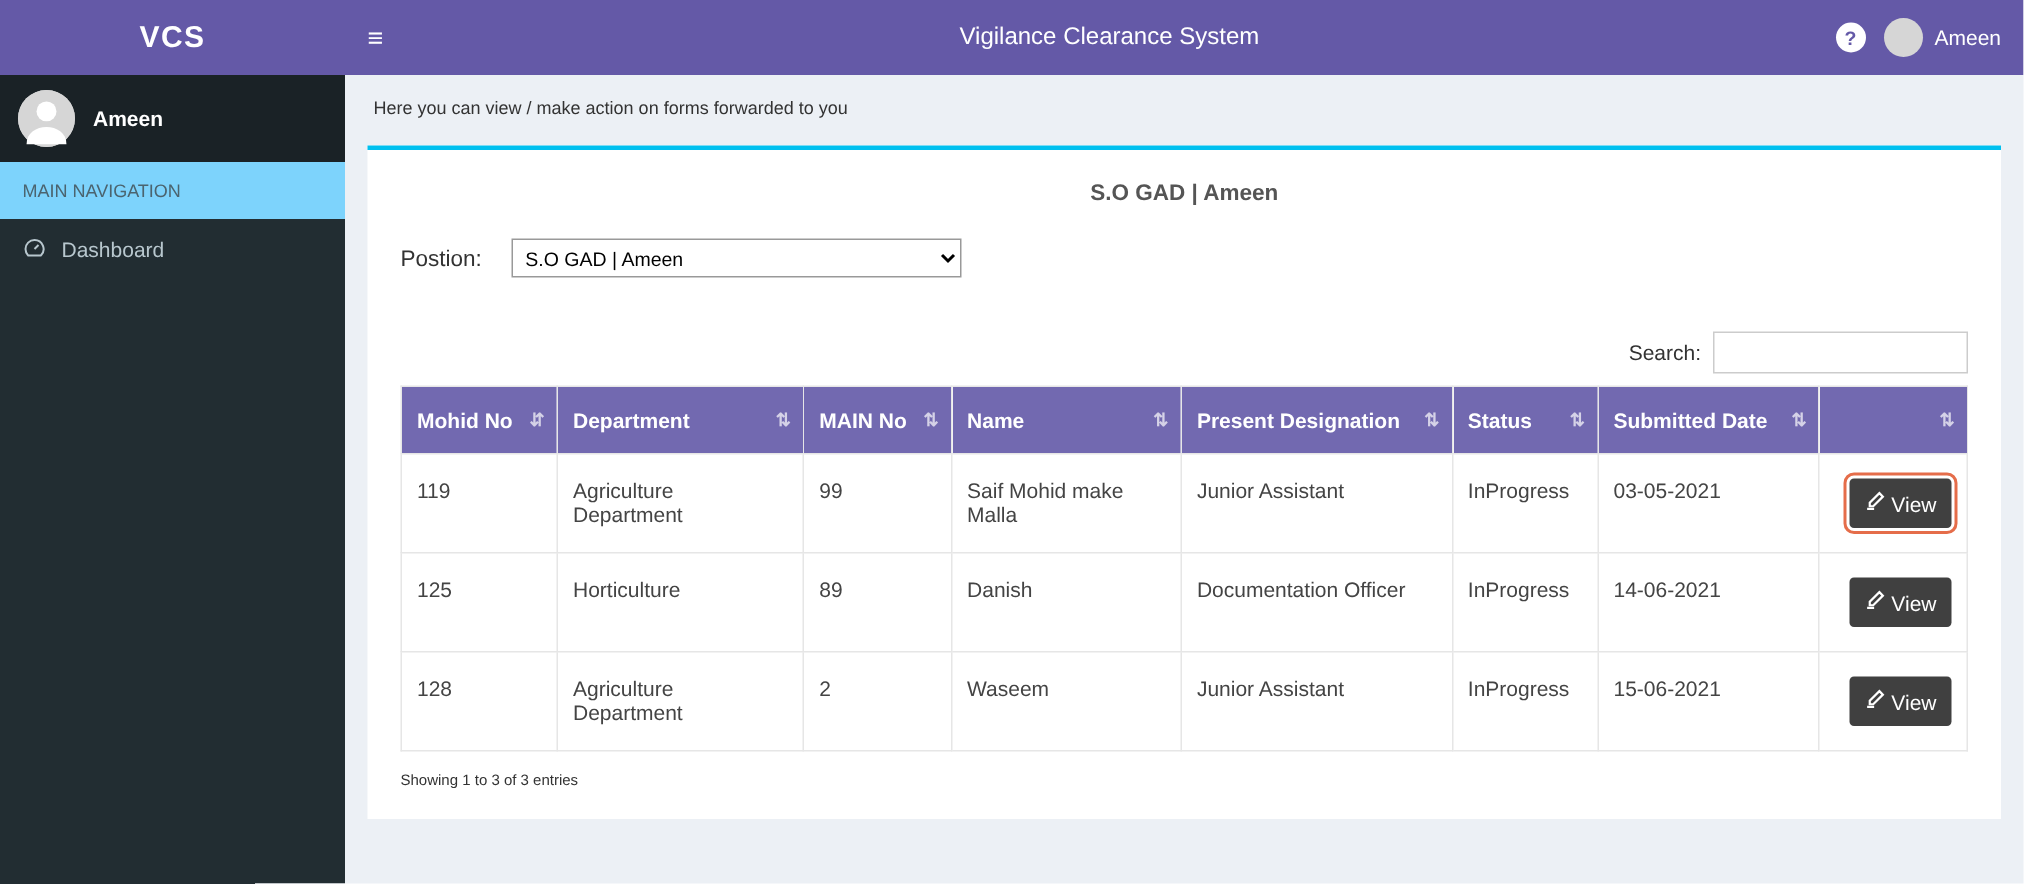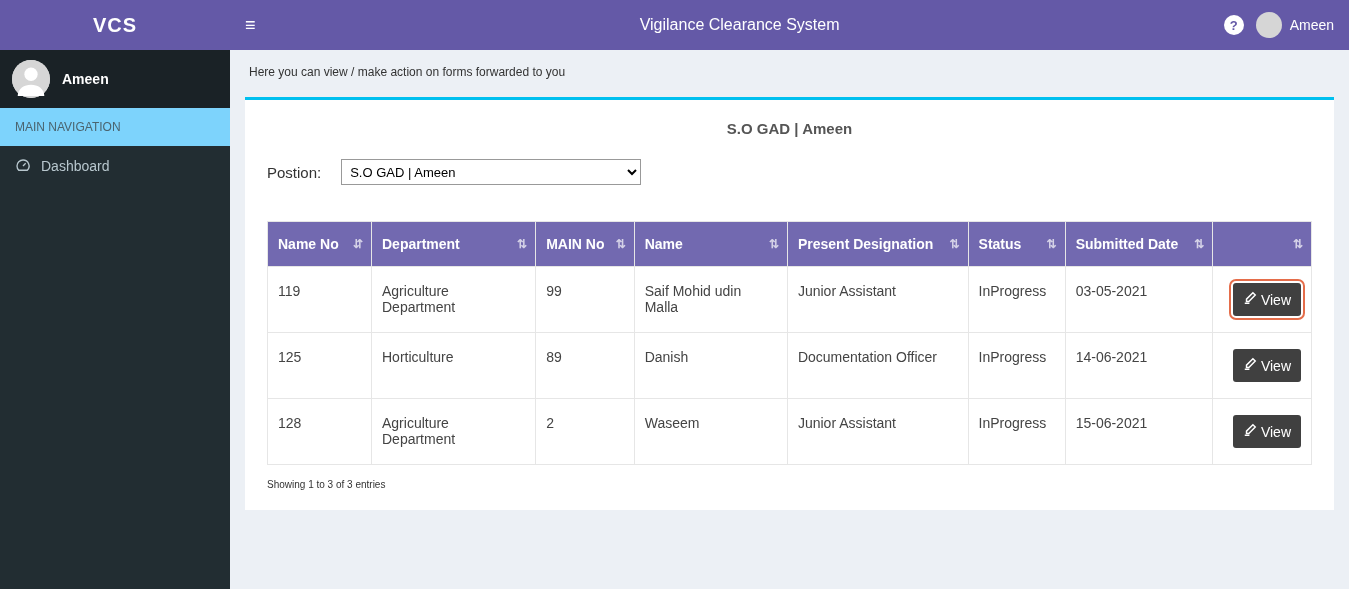--- a/index.html
+++ b/index.html
@@ -103,40 +103,44 @@
       <div class="card">
         <div class="card-title">S.O GAD | Ameen</div>
 
         <div class="position-row">
           <span>Postion:</span>
           <select>
             <option>S.O GAD | Ameen</option>
           </select>
         </div>
 
+        <div class="search-row">
+          <span>Search:</span>
+          <input type="text" style="">
+        </div>
 
         <table class="data">
           <thead>
             <tr>
-              <th style="width:95px;"><span>Name No</span><span class="sort">⇵</span></th>
+              <th style="width:95px;"><span>Mohid No</span><span class="sort">⇵</span></th>
               <th style="width:150px;"><span>Department</span><span class="sort">⇅</span></th>
               <th style="width:90px;"><span>MAIN No</span><span class="sort">⇅</span></th>
               <th style="width:140px;"><span>Name</span><span class="sort">⇅</span></th>
               <th style="width:165px;"><span>Present Designation</span><span class="sort">⇅</span></th>
               <th style="width:80px;"><span>Status</span><span class="sort">⇅</span></th>
               <th style="width:135px;"><span>Submitted Date</span><span class="sort">⇅</span></th>
               <th style="width:90px;"><span></span><span class="sort">⇅</span></th>
             </tr>
           </thead>
           <tbody>
             <tr>
               <td>119</td>
               <td>Agriculture Department</td>
               <td>99</td>
-              <td>Saif Mohid udin Malla</td>
+              <td>Saif Mohid make Malla</td>
               <td>Junior Assistant</td>
               <td>InProgress</td>
               <td>03-05-2021</td>
               <td class="actions-cell">
                 <button class="btn-view highlight">
                   <span>
                     <svg width="14" height="14" viewBox="0 0 24 24" fill="none" stroke="#fff" stroke-width="2.5">
                         <path d="M17 3l4 4-11 11H6v-4L17 3z"></path>
                         <path d="M3 21h8"></path>
                       </svg>

